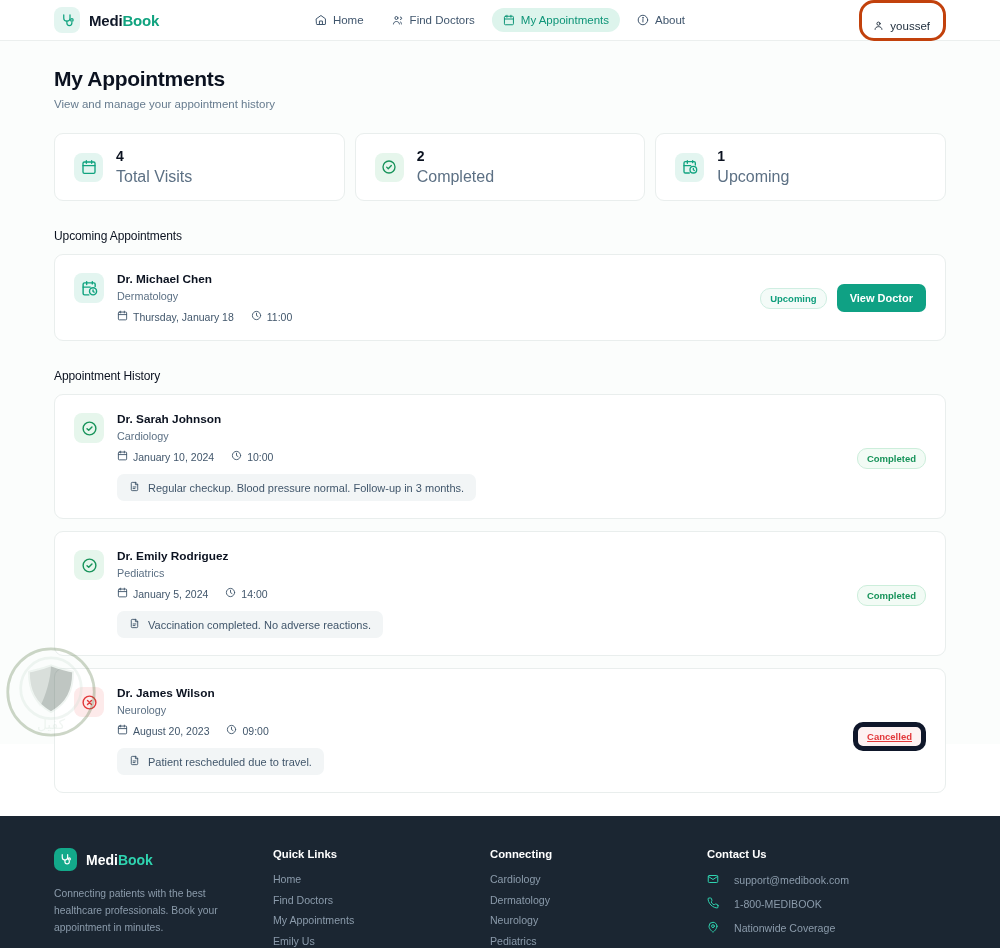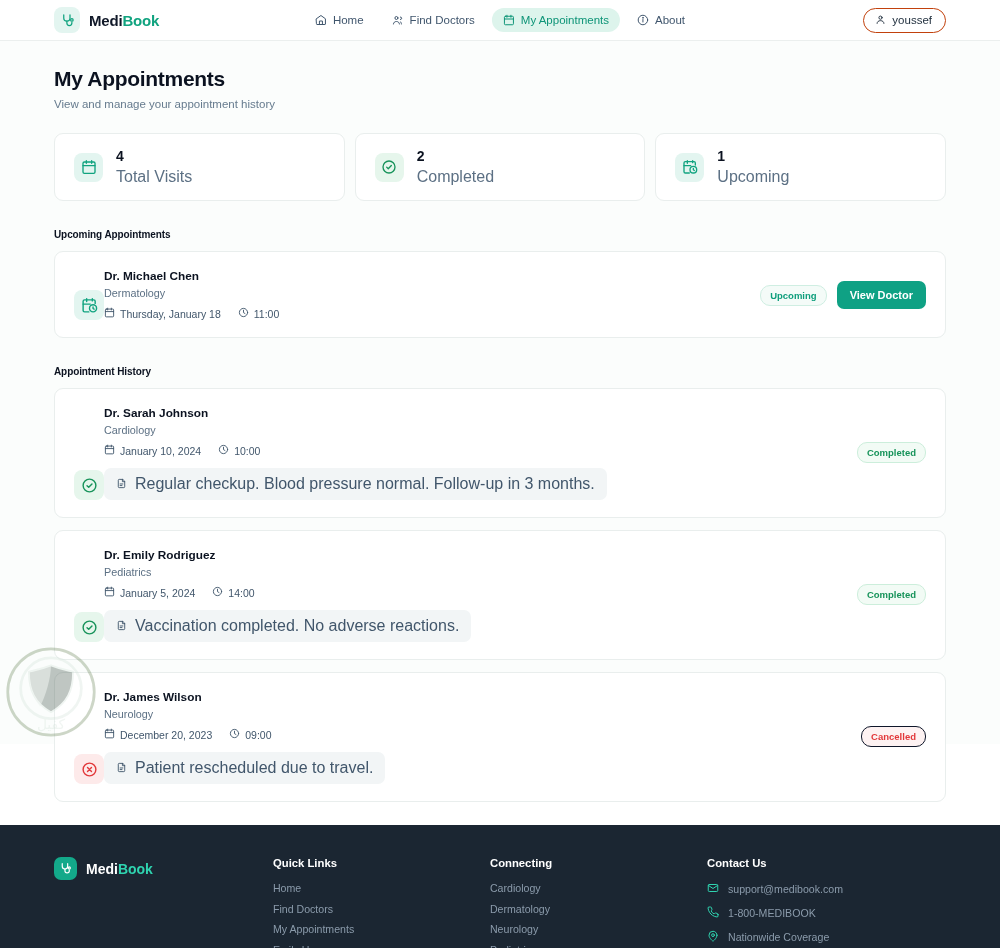--- a/index.html
+++ b/index.html
@@ -35,22 +35,22 @@
     display: flex; align-items: center; gap: 6px;
     font-size: 11.5px; color: #40566d;
     padding: 6px 11px; border-radius: 14px;
     white-space: nowrap;
   }
   .nav-link.active { background: #ddf4ec; color: #0d9477; font-weight: 500; }
   .nav-link svg { display: block; }
 
   .user-chip {
     margin-left: auto; display: flex; align-items: center; gap: 6px;
-    border: 1px solid #c2410c; border-radius: 15px;
-    padding: 5px 13px 5px 11px; font-size: 11.5px; color: #1c2b3a;
+    border: 3px solid #c2410c; border-radius: 15px;
+    padding: 17px 13px 5px 11px; font-size: 11.5px; color: #1c2b3a;
     background: #fff;
   }
 
   
   .main { padding: 26px 54px 0 54px; }
   .page-title { font-size: 21px; font-weight: bold; color: #0b1220; letter-spacing: -0.3px; }
   .page-sub { font-size: 11.5px; color: #667b8e; margin-top: 7px; }
 
   .stats { display: flex; gap: 10px; margin-top: 23px; }
   .stat-card {
@@ -61,54 +61,54 @@
     width: 29px; height: 29px; border-radius: 8px;
     display: flex; align-items: center; justify-content: center; flex: 0 0 auto;
   }
   .icon-teal { background: #e3f5f0; }
   .icon-green { background: #e6f6ec; }
   .icon-red { background: #fdeaea; }
   .stat-num { font-size: 14px; font-weight: bold; color: #0b1220; line-height: 1.15; }
   .stat-lbl { font-size: 16px; color: #5c7084; margin-top: 3px; }
 
   .section-title {
-    font-size: 10px; font-weight: bold; color: #0b1220;
+    font-size: 12px; font-weight: normal; color: #0b1220;
     margin-top: 28px; margin-bottom: 11px; letter-spacing: -0.1px;
   }
 
   .appt-card {
     background: #ffffff; border: 1px solid #e9eeed; border-radius: 9px;
     padding: 17px 19px; position: relative; margin-bottom: 12px;
   }
-  .appt-row { display: flex; align-items: flex-end; }
+  .appt-row { display: flex; align-items: flex-start; gap: 13px; }
   .appt-icon {
     width: 30px; height: 30px; border-radius: 8px; flex: 0 0 auto;
     display: flex; align-items: center; justify-content: center; margin-top: 1px;
   }
   .appt-body { flex: 1; min-width: 0; }
   .doc-name { font-size: 11.8px; font-weight: bold; color: #0b1220; }
   .doc-spec { font-size: 10.8px; color: #5c7084; margin-top: 4px; }
   .meta-row { display: flex; align-items: center; gap: 17px; margin-top: 8px; }
   .meta { display: flex; align-items: center; gap: 5px; font-size: 10.5px; color: #41566b; }
   .note {
     margin-top: 11px; display: inline-flex; align-items: center; gap: 8px;
     background: #f2f5f6; border-radius: 7px; padding: 7px 12px;
-    font-size: 16px; color: #41566b;
+    font-size: 11px; color: #41566b;
   }
 
   .right-stack {
     position: absolute; right: 19px; display: flex; align-items: center; gap: 10px;
   }
   .badge {
     font-size: 9.5px; font-weight: bold; border-radius: 10px;
     padding: 4px 9px; white-space: nowrap;
   }
   .badge-upcoming { background: #f4fbf8; color: #0e9e7c; border: 1px solid #cfeee2; }
   .badge-completed { background: #f2fbf5; color: #17935a; border: 1px solid #cceedb; }
-  .badge-cancelled { background: #fdf2f2; color: #e2383a; border: 1px solid #0f172a; }
+  .badge-cancelled { background: #fdf2f2; color: #e2383a; border: 5px solid #0f172a; text-decoration: underline; }
   .btn-view {
     background: #0fa184; color: #ffffff; border: none; border-radius: 7px;
     font-size: 11px; font-weight: bold; padding: 8px 13px; font-family: inherit;
   }
 
   
   .footer {
     background: #1b2632; color: #ffffff;
     margin-top: 23px; padding: 32px 54px 0 54px;
     position: relative; height: 192px;
@@ -120,21 +120,21 @@
   .fbrand { display: flex; align-items: center; gap: 9px; }
   .fbrand-mark {
     width: 23px; height: 23px; border-radius: 7px; background: #13a98a;
     display: flex; align-items: center; justify-content: center;
   }
   .fbrand-text { font-size: 14px; font-weight: bold; color: #ffffff; }
   .fbrand-text .accent { color: #2fd4b0; }
   .fdesc { font-size: 10.3px; color: #8b9bab; line-height: 1.65; margin-top: 15px; max-width: 196px; }
   .fhead { font-size: 11.3px; font-weight: bold; color: #ffffff; margin-bottom: 13px; }
   .flink { font-size: 10.6px; color: #8b9bab; margin-bottom: 8.5px; display: block; }
-  .fcontact { display: flex; align-items: center; gap: 9px; font-size: 10.6px; color: #8b9bab; margin-bottom: 10px; }
+  .fcontact { display: flex; align-items: center; gap: 15px; font-size: 10.6px; color: #8b9bab; margin-bottom: 10px; }
   .fcontact svg { flex: 0 0 auto; }
 
   
   .watermark {
     position: absolute; left: 5px; bottom: 6px;
     width: 92px; height: 92px; opacity: 0.30; pointer-events: none;
   }
 </style>
 </head>
 <body>
@@ -413,21 +413,21 @@
           <div class="doc-spec">Neurology</div>
           <div class="meta-row">
             <span class="meta">
               <span>
                 <svg width="11" height="11" viewBox="0 0 24 24" fill="none" stroke="#41566b" stroke-width="2" stroke-linecap="round" stroke-linejoin="round">
                     <rect x="3" y="4.5" width="18" height="17" rx="2"></rect>
                     <path d="M3 10h18"></path>
                     <path d="M8 2.5v4M16 2.5v4"></path>
                   </svg>
               </span>
-              <span>December 20, 2023</span>
+              <span>August 20, 2023</span>
             </span>
             <span class="meta">
               <span>
                 <svg width="11" height="11" viewBox="0 0 24 24" fill="none" stroke="#41566b" stroke-width="2" stroke-linecap="round" stroke-linejoin="round">
                     <circle cx="12" cy="12" r="9"></circle>
                     <path d="M12 7v5.3l3.2 1.9"></path>
                   </svg>
               </span>
               <span>09:00</span>
             </span>
@@ -458,20 +458,21 @@
         <div class="fbrand">
           <span class="fbrand-mark">
             <svg width="13" height="13" viewBox="0 0 24 24" fill="none" stroke="#ffffff" stroke-width="2.2" stroke-linecap="round" stroke-linejoin="round">
               <path d="M6 3v5a5 5 0 0 0 10 0V3"></path>
                 <path d="M11 13v3a4 4 0 0 0 8 0v-1"></path>
                 <circle cx="19" cy="11" r="2"></circle>
             </svg>
           </span>
           <span class="fbrand-text"><span>Medi</span><span class="accent">Book</span></span>
         </div>
+        <div class="fdesc">Connecting patients with the best healthcare professionals. Book your appointment in minutes.</div>
       </div>
 
       <div class="fcol">
         <div class="fhead">Quick Links</div>
         <a class="flink">Home</a>
         <a class="flink">Find Doctors</a>
         <a class="flink">My Appointments</a>
         <a class="flink">Emily Us</a>
       </div>
 

